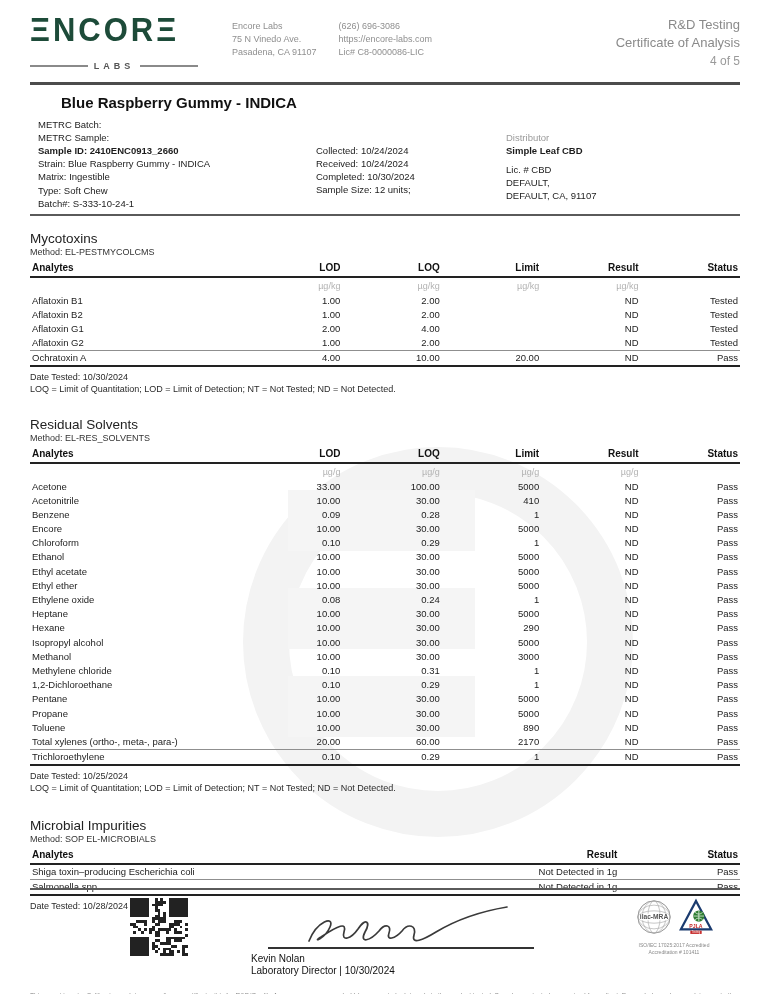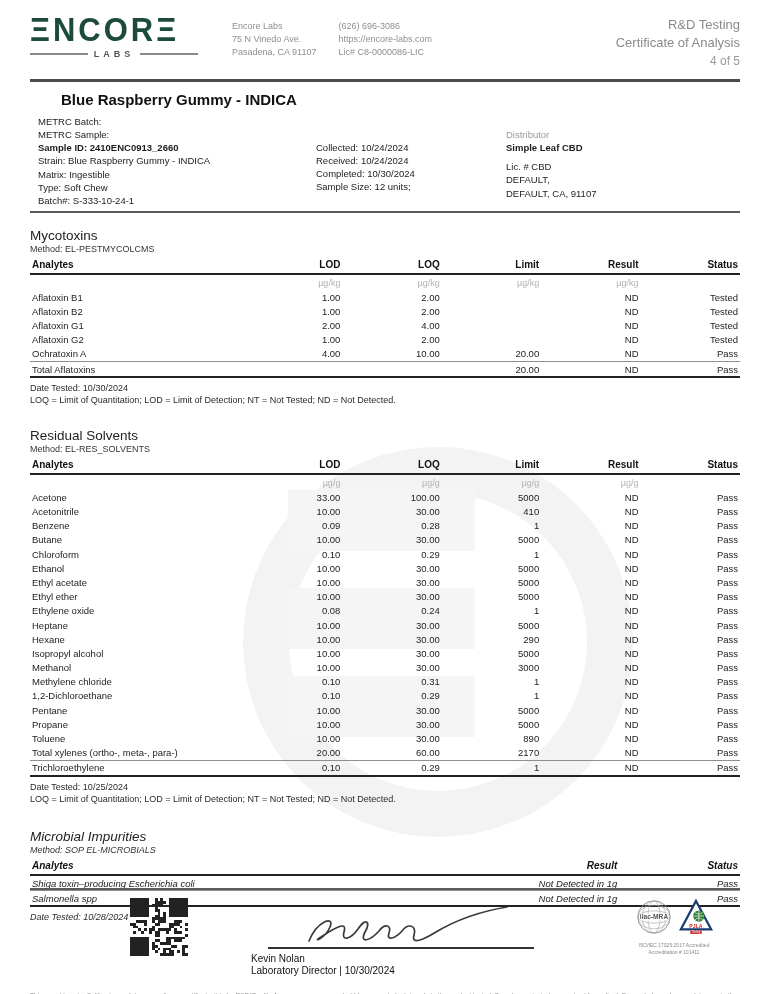--- a/index.html
+++ b/index.html
@@ -10,21 +10,21 @@
 
   
   .wm { position:absolute; z-index:0; }
   .wm-ring { left:243px; top:447px; width:390px; height:390px; border-radius:50%; border:46px solid #f3f3f3; }
   .wm-bar { left:288px; width:187px; height:61px; background:#f5f5f5; }
 
   
   .hdr { display:flex; align-items:flex-start; }
   .logo-box { width:180px; }
   .logo-word { font-size:31px; font-weight:bold; letter-spacing:3px; color:#1d4b39; line-height:1; transform:scaleY(1.05); }
-  .logo-sub { display:flex; align-items:center; gap:6px; margin-top:4px; width:168px; }
+  .logo-sub { display:flex; align-items:center; gap:6px; margin-top:16px; width:168px; }
   .logo-sub .ln { flex:1; height:2px; background:#8a8a8a; }
   .logo-sub .txt { font-size:9px; letter-spacing:4px; color:#555; font-weight:bold; }
   .hdr-contact { display:flex; gap:22px; margin-left:22px; margin-top:6px; }
   .hdr-col { font-size:9px; color:#8f8f8f; line-height:1.45; }
   .hdr-right { margin-left:auto; text-align:right; margin-top:2px; }
   .hdr-right .l1 { font-size:13px; color:#8a8a8a; line-height:1.35; }
   .hdr-right .l3 { font-size:12px; color:#9a9a9a; margin-top:3px; }
 
   .rule { border:0; height:3px; background:#4c4c4c; margin-top:11px; }
   .rule2 { border:0; height:2px; background:#5a5a5a; }
@@ -50,21 +50,21 @@
   table.tbl tr.units td { color:#b3b3b3; font-size:9px; padding-top:3px; padding-bottom:2px; }
   table.tbl-six tbody tr:last-child td { border-top:1px solid #8f8f8f; }
   table.tbl-micro tbody td { border-bottom:1px solid #8f8f8f; }
   .tbl-six th:nth-child(1){width:30%;} .tbl-six th:nth-child(n+2){width:14%;}
   .tbl-micro th:nth-child(1){width:55%;} .tbl-micro th:nth-child(2){width:28%;} .tbl-micro th:nth-child(3){width:17%;}
   .date-tested { font-size:9px; color:#2a2a2a; margin-top:5px; }
   .legend { font-size:9px; color:#2a2a2a; margin-top:2px; }
 
   .sec-myco { margin-top:15px; }
   .sec-res { margin-top:23px; }
-  .sec-micro { margin-top:25px;font-style:italic; }
+  .sec-micro { margin-top:25px; }
 
   
   .footer { position:absolute; z-index:1; left:30px; right:28px; top:888px; }
   .foot-row { display:flex; align-items:flex-start; margin-top:8px; }
   .qr { margin-left:100px; width:58px; height:58px; }
   .qr svg rect { fill:#222; }
   .sig-block { margin:7px auto; width:300px; text-align:left; position:relative; }
   .sig-scribble { margin-bottom:-8px; }
   .sig-line { width:266px; margin:0 auto; border-bottom:2px solid #333; }
   .sig-name { font-size:10px; margin-top:4px; color:#111; }
@@ -201,28 +201,20 @@
               <td class="num">Tested</td>
             </tr>
             <tr>
               <td>Ochratoxin A</td>
               <td class="num">4.00</td>
               <td class="num">10.00</td>
               <td class="num">20.00</td>
               <td class="num">ND</td>
               <td class="num">Pass</td>
             </tr>
-            <tr>
-              <td>Total Aflatoxins</td>
-              <td class="num"></td>
-              <td class="num"></td>
-              <td class="num">20.00</td>
-              <td class="num">ND</td>
-              <td class="num">Pass</td>
-            </tr>
           </tbody>
         </table>
       <div class="date-tested">Date Tested: 10/30/2024</div>
       <div class="legend">LOQ = Limit of Quantitation; LOD = Limit of Detection; NT = Not Tested; ND = Not Detected.</div>
     </div>
 
     <div class="sec-res">
       <div class="sec-title">Residual Solvents</div>
       <div class="sec-method">Method: EL-RES_SOLVENTS</div>
       <table class="tbl tbl-six">
@@ -263,21 +255,21 @@
             </tr>
             <tr>
               <td>Benzene</td>
               <td class="num">0.09</td>
               <td class="num">0.28</td>
               <td class="num">1</td>
               <td class="num">ND</td>
               <td class="num">Pass</td>
             </tr>
             <tr>
-              <td>Butane</td>
+              <td>Encore</td>
               <td class="num">10.00</td>
               <td class="num">30.00</td>
               <td class="num">5000</td>
               <td class="num">ND</td>
               <td class="num">Pass</td>
             </tr>
             <tr>
               <td>Chloroform</td>
               <td class="num">0.10</td>
               <td class="num">0.29</td>

